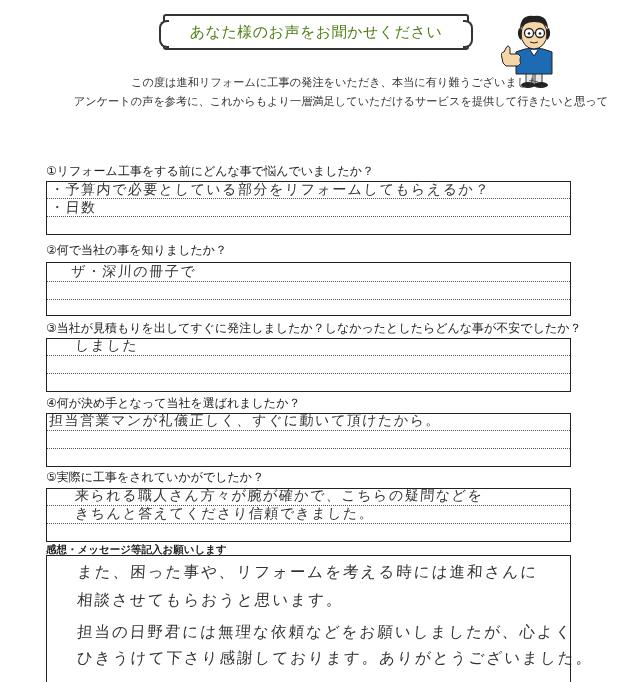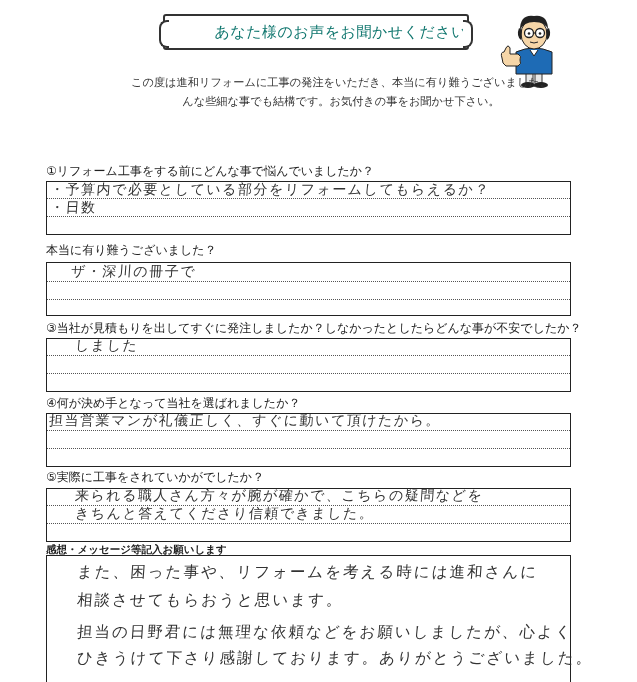--- a/index.html
+++ b/index.html
@@ -2,22 +2,22 @@
 <html><head>
   <meta charset="utf-8">
   <style>
     * { box-sizing: border-box; margin: 0; padding: 0; }
     html, body { width: 637px; height: 682px; background: #ffffff; overflow: hidden; }
     body { position: relative; font-family: "DejaVu Sans", sans-serif; color: #222; }
 
     .title-box {
       position: absolute; left: 163px; top: 14px; width: 306px; height: 36px;
       border: 2px solid #333; border-radius: 3px;
-      display: flex; align-items: center; justify-content: flex-end;
-      font-size: 15px; letter-spacing: 0.5px; color: #0f766e; background: #fff;
+      display: flex; align-items: center; justify-content: center;
+      font-size: 15px; letter-spacing: 0.5px; color: #4d7c0f; background: #fff;
     }
     .title-box::before, .title-box::after {
       content: ""; position: absolute; top: 4px; width: 8px; height: 24px;
       border: 2px solid #333; background: #fff;
     }
     .title-box::before { left: -6px; border-right: none; border-radius: 8px 0 0 8px; }
     .title-box::after { right: -6px; border-left: none; border-radius: 0 8px 8px 0; }
 
     .mascot { position: absolute; left: 496px; top: 8px; width: 72px; height: 80px; }
 
@@ -74,32 +74,32 @@
     <circle cx="33" cy="25.5" r="1.3" fill="#222"></circle>
     <circle cx="44" cy="25.5" r="1.3" fill="#222"></circle>
     <path d="M34 34 Q38 36 42 34" fill="none" stroke="#222" stroke-width="1"></path>
 
     <path d="M6 50 Q4 44 8 44 L10 40 Q12 36 14 40 L14 46 L22 46 Q26 48 24 52 Q26 56 22 58 L10 58 Q6 56 6 50 Z" fill="#f6d6a8" stroke="#222" stroke-width="1"></path>
   </svg>
 </div>
 
 <div class="intro">
   <div>この度は進和リフォームに工事の発注をいただき、本当に有り難うございました。</div>
-  <div>んな些細な事でも結構です。お気付きの事をお聞かせ下さい。</div>
+  <div>アンケートの声を参考に、これからもより一層満足していただけるサービスを提供して行きたいと思って</div>
 </div>
 
 <div class="q-label" style="top:163px;">①リフォーム工事をする前にどんな事で悩んでいましたか？</div>
 <div class="box" style="top:181px; height:54px;">
   <div class="line" style="top:16px;"></div>
   <div class="line" style="top:34px;"></div>
   <div class="hand" style="left:3px; top:-1px;">・予算内で必要としている部分をリフォームしてもらえるか？</div>
   <div class="hand" style="left:3px; top:17px;">・日数</div>
 </div>
 
-<div class="q-label" style="top:242px;">本当に有り難うございました？</div>
+<div class="q-label" style="top:242px;">②何で当社の事を知りましたか？</div>
 <div class="box" style="top:262px; height:54px;">
   <div class="line" style="top:18px;"></div>
   <div class="line" style="top:36px;"></div>
   <div class="hand" style="left:24px; top:0px;">ザ・深川の冊子で</div>
 </div>
 
 <div class="q-label" style="top:320px;text-align:right;">③当社が見積もりを出してすぐに発注しましたか？しなかったとしたらどんな事が不安でしたか？</div>
 <div class="box" style="top:338px; height:54px;">
   <div class="line" style="top:16px;"></div>
   <div class="line" style="top:34px;"></div>

